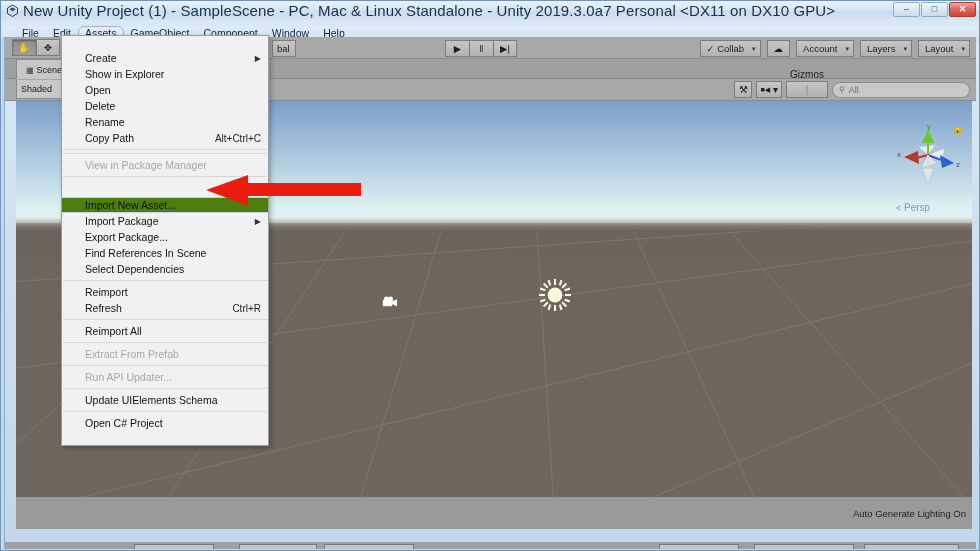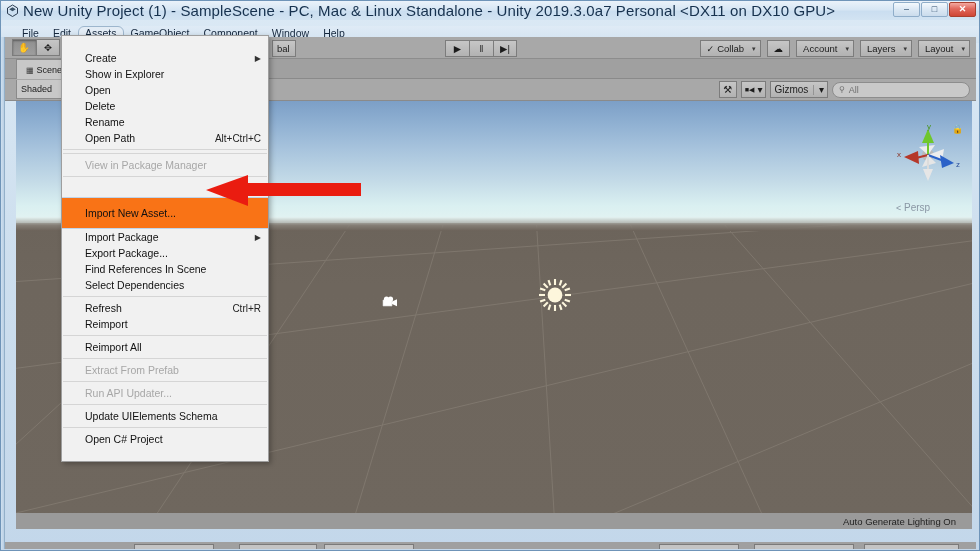--- a/index.html
+++ b/index.html
@@ -190,24 +190,24 @@
   .horizon-haze {
     position: absolute; left: 0; top: 116px; width: 100%; height: 14px;
     background: linear-gradient(180deg, rgba(228,243,242,.95) 0%, rgba(140,134,126,.75) 60%, rgba(107,98,89,1) 100%);
   }
   .ground {
     position: absolute; left: 0; top: 124px; width: 100%; height: 304px;
     background: linear-gradient(180deg,#6c645b 0%, #6e665d 20%, #6f675e 100%);
   }
   .ground svg { position: absolute; left: 0; top: 0; }
   .statusstrip {
-    position: absolute; left: 0; bottom: 0; width: 100%; height: 16px;
+    position: absolute; left: 0; bottom: 0; width: 100%; height: 32px;
     background: #9a9a9a;
     display: flex; align-items: center; justify-content: flex-end;
-    padding-right: 16px;
+    padding-right: 6px;
     font-size: 9.5px; color: #1f1f1f;
   }
 
   
   .gizmo {
     position: absolute; right: 6px; top: 22px;
     width: 78px; height: 92px;
   }
   .gizmo .persp {
     position: absolute; left: 8px; bottom: 2px;
@@ -235,24 +235,24 @@
   .mrow {
     position: relative;
     height: 16px;
     display: flex; align-items: center;
     font-size: 10.5px; color: #111;
     padding: 0 6px 0 23px;
     white-space: nowrap;
   }
   .mrow.disabled { color: #a7a7a7; }
   .mrow.highlight {
-    background: #f97316;
+    background: #4d7c0f;
     border-top: 1px solid #bfd4ea;
     border-bottom: 1px solid #bfd4ea;
-    height: 32px;
+    height: 16px;
     margin-top: 20px;
   }
   .mrow .shortcut {
     position: absolute; right: 7px;
     font-size: 10px; color: #222;
   }
   .mrow .arrow {
     position: absolute; right: 7px;
     font-size: 8px; color: #333;
   }
@@ -386,21 +386,21 @@
         <span>Shaded</span>
       </div>
       <div class="sceneopts-right">
         <div class="iconbtn">
           <span>⚒</span>
         </div>
         <div class="iconbtn" style="gap:3px;">
           <span style="font-size:7px;">■◀</span>
           <span class="caret">▾</span>
         </div>
-        <div class="iconbtn" style="gap:4px;">
+        <div class="iconbtn" style="gap:4px;flex-direction:column;">
           <span>Gizmos</span>
           <span style="color:#8d8d8d;">|</span>
           <span class="caret">▾</span>
         </div>
         <div class="searchbox">
           <span style="font-size:8px;">⚲</span>
           <span>All</span>
         </div>
       </div>
     </div>
@@ -517,21 +517,21 @@
       <div class="mrow">
         <span>Open</span>
       </div>
       <div class="mrow">
         <span>Delete</span>
       </div>
       <div class="mrow">
         <span>Rename</span>
       </div>
       <div class="mrow">
-        <span>Open Path</span>
+        <span>Copy Path</span>
         <span class="shortcut">Alt+Ctrl+C</span>
       </div>
       <div class="msep"></div>
       <div class="msep"></div>
       <div class="mrow disabled">
         <span>View in Package Manager</span>
       </div>
       <div class="msep"></div>
       <div class="mrow highlight">
         <span>Import New Asset...</span>
@@ -544,25 +544,25 @@
         <span>Export Package...</span>
       </div>
       <div class="mrow">
         <span>Find References In Scene</span>
       </div>
       <div class="mrow">
         <span>Select Dependencies</span>
       </div>
       <div class="msep"></div>
       <div class="mrow">
+        <span>Reimport</span>
+      </div>
+      <div class="mrow">
         <span>Refresh</span>
         <span class="shortcut">Ctrl+R</span>
-      </div>
-      <div class="mrow">
-        <span>Reimport</span>
       </div>
       <div class="msep"></div>
       <div class="mrow">
         <span>Reimport All</span>
       </div>
       <div class="msep"></div>
       <div class="mrow disabled">
         <span>Extract From Prefab</span>
       </div>
       <div class="msep"></div>

